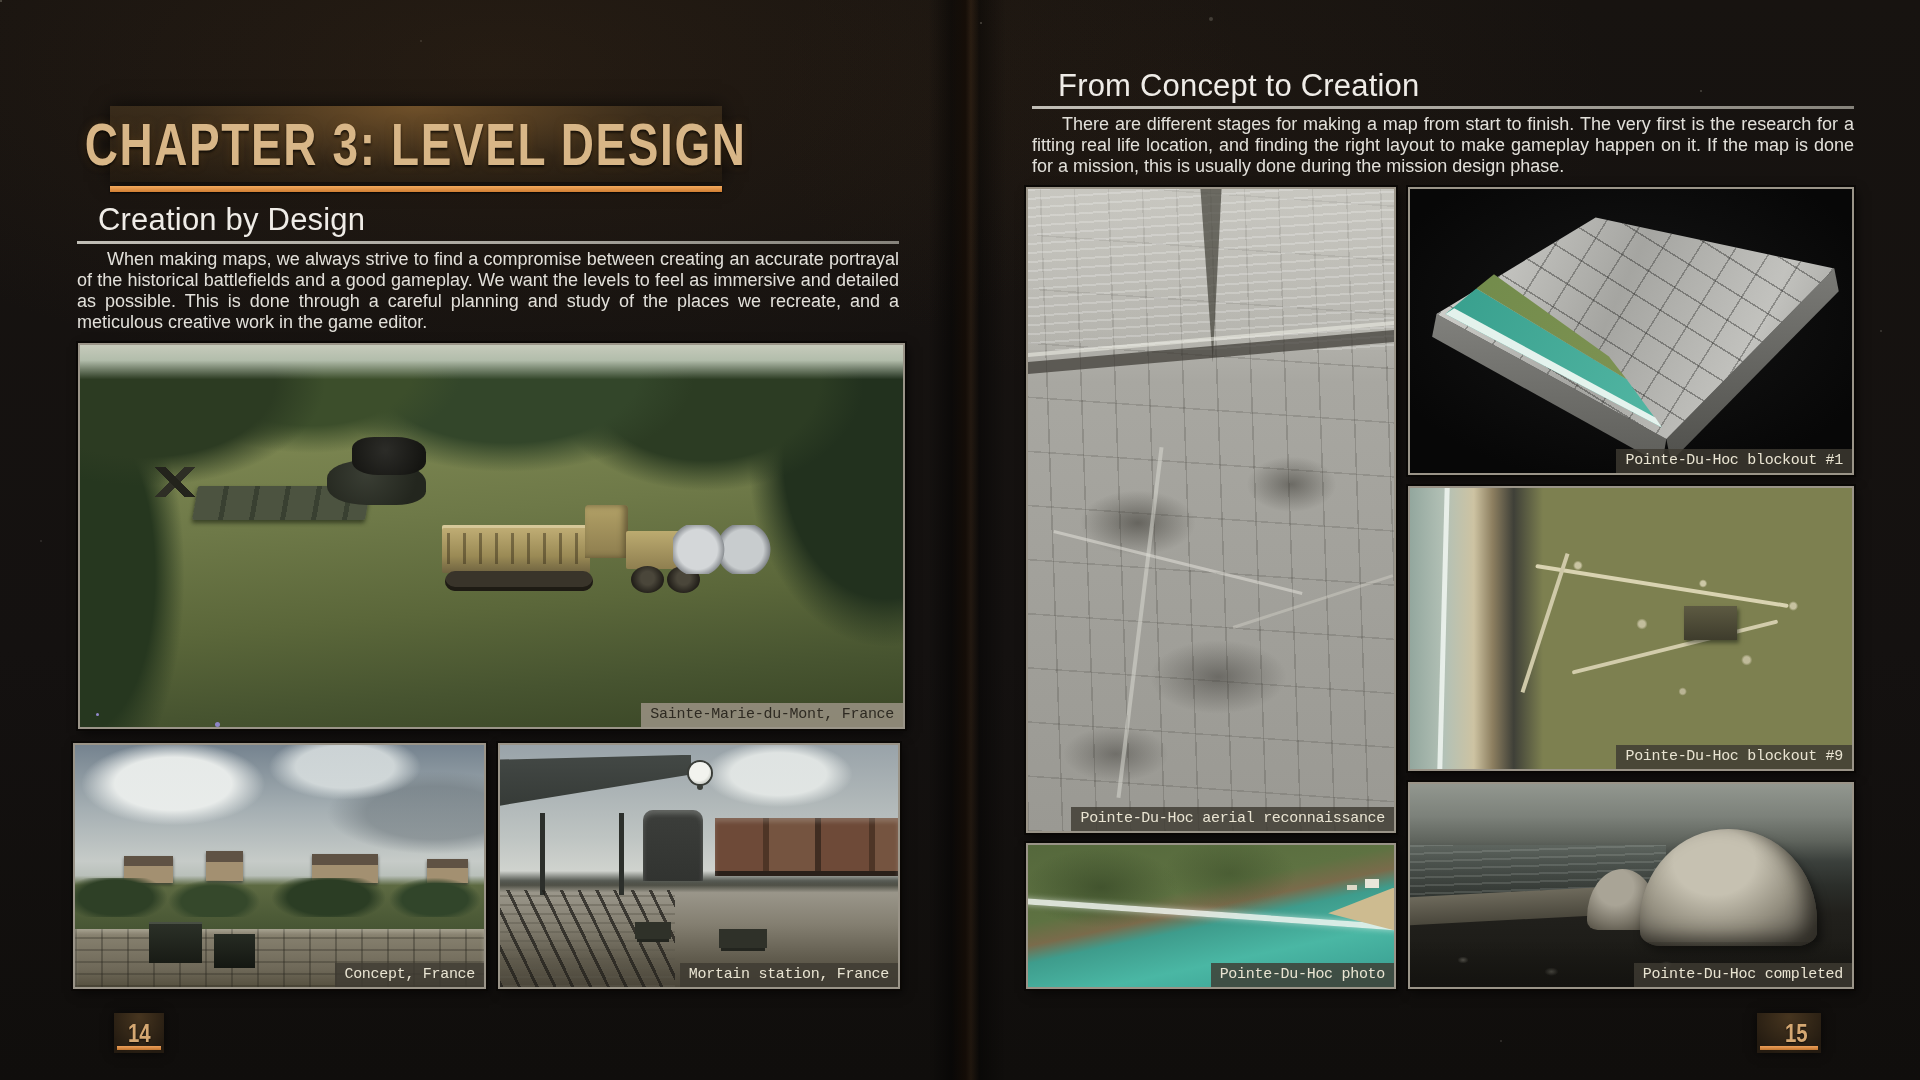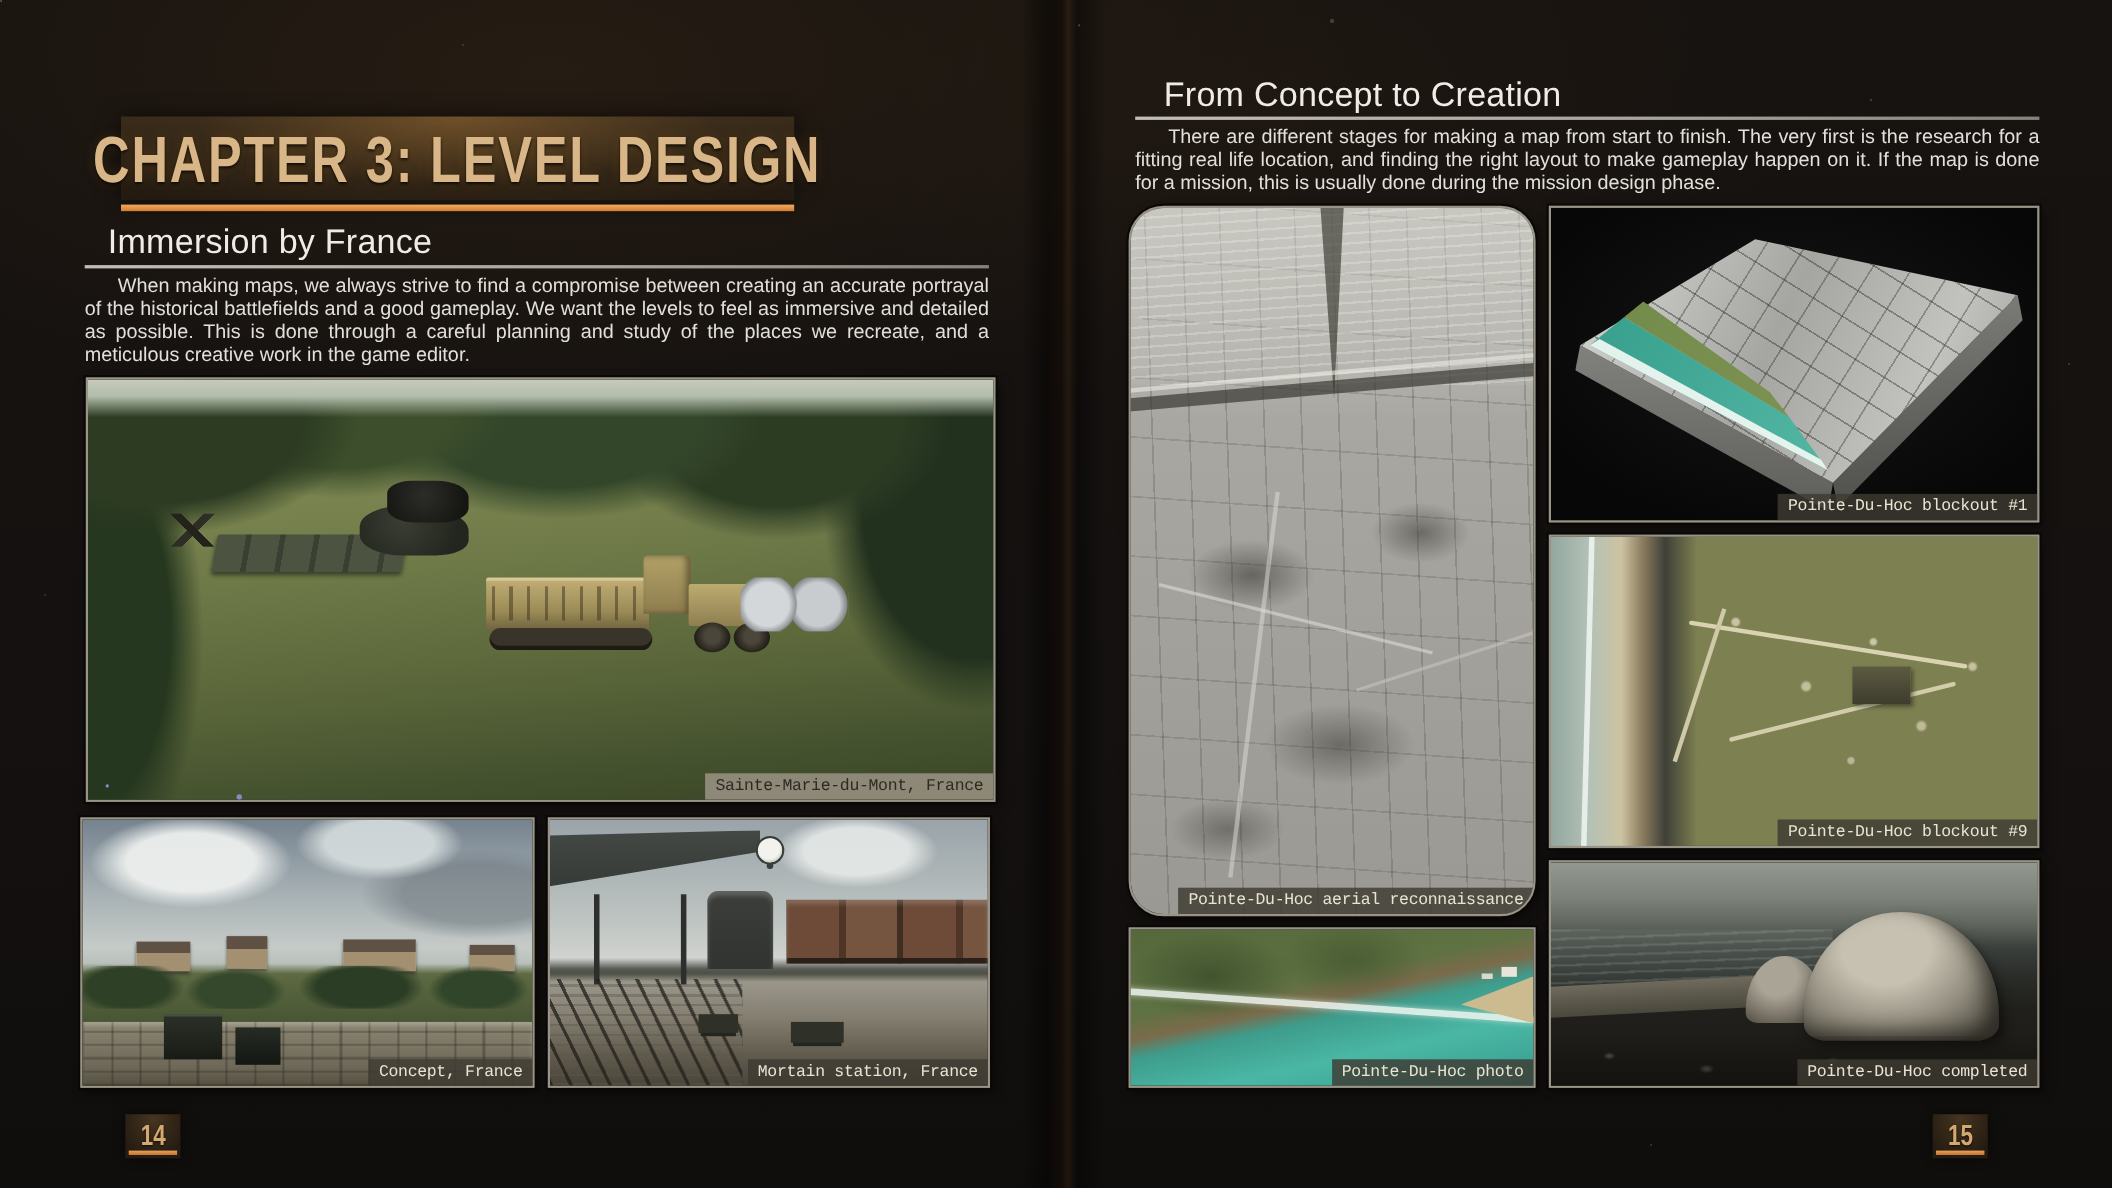--- a/index.html
+++ b/index.html
@@ -205,21 +205,21 @@
 <div class="spread">
   <div class="spine"></div>
   <div class="dust"></div>
 
   <div>
     <div class="banner">
       <div class="t">CHAPTER 3: LEVEL DESIGN</div>
     </div>
     <div class="accent-bar"></div>
 
-    <div class="h2" style="left:98px;top:202px;">Immersion by France</div>
+    <div class="h2" style="left:98px;top:202px;">Creation by Design</div>
     <div class="hrule" style="left:77px;top:241px;width:822px;"></div>
     <div class="para" style="left:77px;top:249px;width:822px;">When making maps, we always strive to find a compromise between creating an accurate portrayal of the historical battlefields and a good gameplay. We want the levels to feel as immersive and detailed as possible. This is done through a careful planning and study of the places we recreate, and a meticulous creative work in the game editor.</div>
 
     <div class="panel" style="left:78px;top:343px;width:823px;height:382px;" title="In-game screenshot: half-track vehicle, supply crates and anti-tank obstacle in a grassy French field ringed by trees">
       <div class="art sainte">
         <div class="shape atob"></div>
         <div class="shape crates"></div>
         <div class="shape tarp"></div>
         <div class="shape gunblob"></div>
         <div class="shape veh">
@@ -270,21 +270,21 @@
       <div class="n">14</div>
       <div class="bar"></div>
     </div>
   </div>
 
   <div>
     <div class="h2" style="left:1058px;top:68px;text-align:right;">From Concept to Creation</div>
     <div class="hrule" style="left:1032px;top:106px;width:822px;"></div>
     <div class="para" style="left:1032px;top:114px;width:822px;">There are different stages for making a map from start to finish. The very first is the research for a fitting real life location, and finding the right layout to make gameplay happen on it. If the map is done for a mission, this is usually done during the mission design phase.</div>
 
-    <div class="panel" style="left:1026px;top:187px;width:366px;height:642px;border-radius:32px;" title="Black-and-white WWII aerial reconnaissance photograph of the Pointe-Du-Hoc coastline and patchwork of fields">
+    <div class="panel" style="left:1026px;top:187px;width:366px;height:642px;" title="Black-and-white WWII aerial reconnaissance photograph of the Pointe-Du-Hoc coastline and patchwork of fields">
       <div class="art aerial">
         <div class="shape sea-tex"></div>
         <div class="shape gully"></div>
         <div class="shape coast2"></div>
         <div class="shape coast1"></div>
         <div class="shape road1"></div>
         <div class="shape road2"></div>
         <div class="shape road3"></div>
       </div>
       <div class="cap">Pointe-Du-Hoc aerial reconnaissance</div>
@@ -328,18 +328,18 @@
       <div class="art done">
         <div class="shape done-sea"></div>
         <div class="shape done-beach"></div>
         <div class="shape dome2"></div>
         <div class="shape dome"></div>
         <div class="shape done-fg"></div>
       </div>
       <div class="cap">Pointe-Du-Hoc completed</div>
     </div>
 
-    <div class="pagenum" style="left:1757px;top:1013px;">
+    <div class="pagenum" style="left:1757px;top:1013px;padding-left:14px;">
       <div class="n">15</div>
       <div class="bar"></div>
     </div>
   </div>
 </div>
 
 </body></html>

